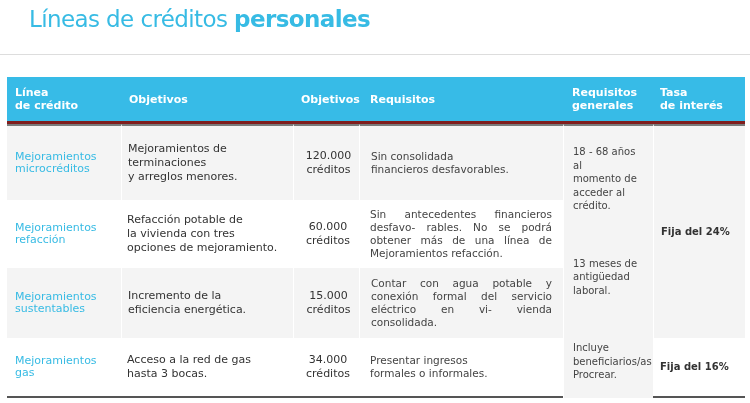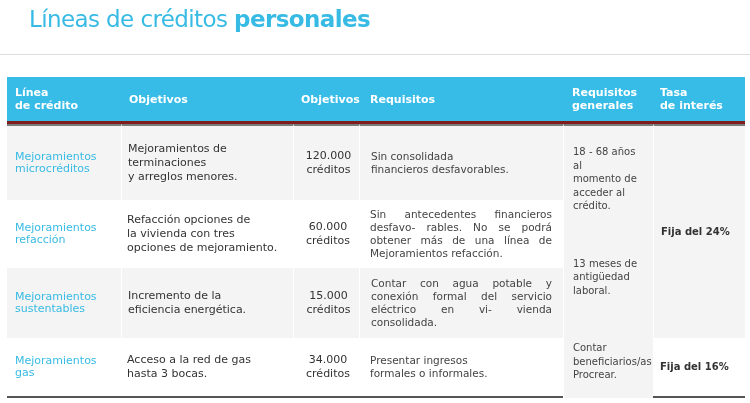--- a/index.html
+++ b/index.html
@@ -88,28 +88,28 @@
   <tbody>
 
     <tr class="r1">
       <td class="linea gray"><span>Mejoramientos</span><br><span>microcréditos</span></td>
       <td class="obj gray inner-l"><span>Mejoramientos de</span><br><span>terminaciones</span><br><span>y arreglos menores.</span></td>
       <td class="sol gray inner-l"><span>120.000</span><br><span>créditos</span></td>
       <td class="req gray inner-l"><span>Sin consolidada</span><br><span>financieros desfavorables.</span></td>
       <td class="gen gray inner-l" rowspan="4">
         <span class="blk b1"><span>18 - 68 años al</span><br><span>momento de</span><br><span>acceder al</span><br><span>crédito.</span></span>
         <span class="blk b2"><span>13 meses de</span><br><span>antigüedad</span><br><span>laboral.</span></span>
-        <span class="blk b3"><span>Contar</span><br><span>beneficiarios/as</span><br><span>Procrear.</span></span>
+        <span class="blk b3"><span>Incluye</span><br><span>beneficiarios/as</span><br><span>Procrear.</span></span>
       </td>
       <td class="tasa gray inner-l" rowspan="3">Fija del 24%</td>
     </tr>
 
     <tr class="r2">
       <td class="linea white"><span>Mejoramientos</span><br><span>refacción</span></td>
-      <td class="obj white"><span>Refacción opciones de</span><br><span>la vivienda con tres</span><br><span>opciones de mejoramiento.</span></td>
+      <td class="obj white"><span>Refacción potable de</span><br><span>la vivienda con tres</span><br><span>opciones de mejoramiento.</span></td>
       <td class="sol white"><span>60.000</span><br><span>créditos</span></td>
       <td class="req justify white"><span>Sin antecedentes financieros desfavo-</span> <span>rables. No se podrá obtener más de</span> <span>una línea de Mejoramientos refacción.</span></td>
     </tr>
 
     <tr class="r3">
       <td class="linea gray"><span>Mejoramientos</span><br><span>sustentables</span></td>
       <td class="obj gray inner-l"><span>Incremento de la</span><br><span>eficiencia energética.</span></td>
       <td class="sol gray inner-l"><span>15.000</span><br><span>créditos</span></td>
       <td class="req justify gray inner-l"><span>Contar con agua potable y conexión</span> <span>formal del servicio eléctrico en vi-</span> <span>vienda consolidada.</span></td>
     </tr>

